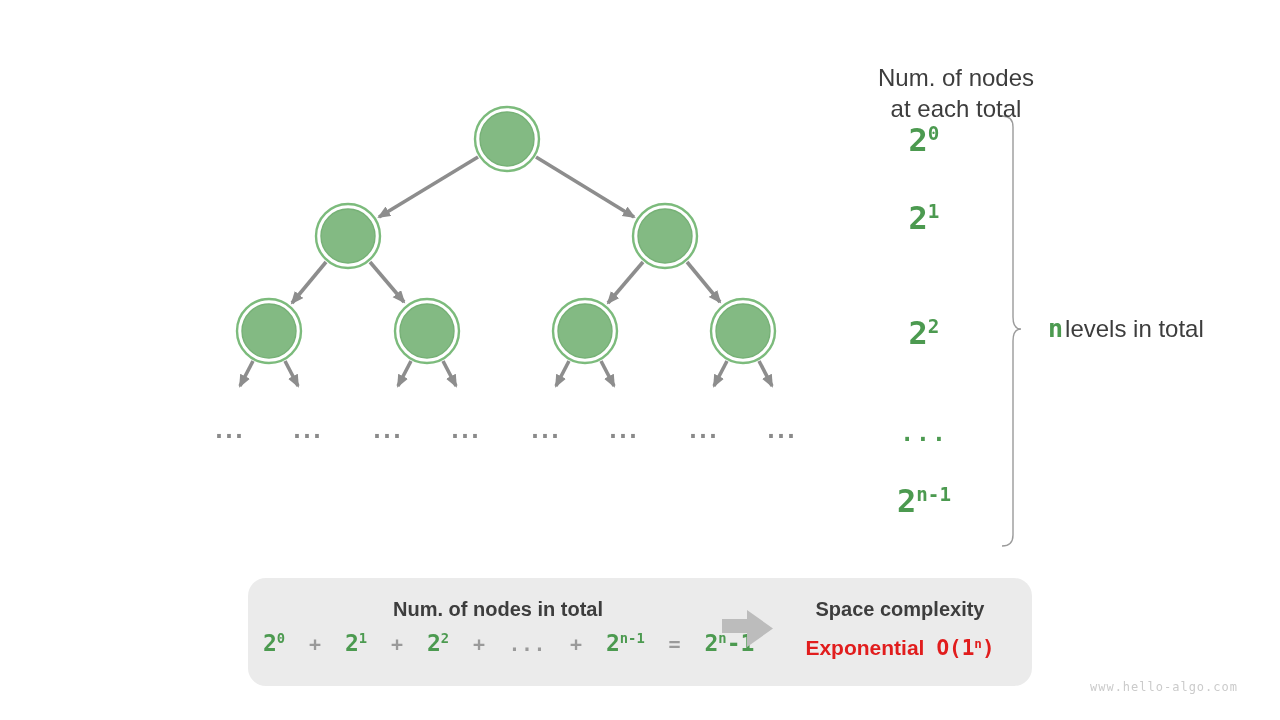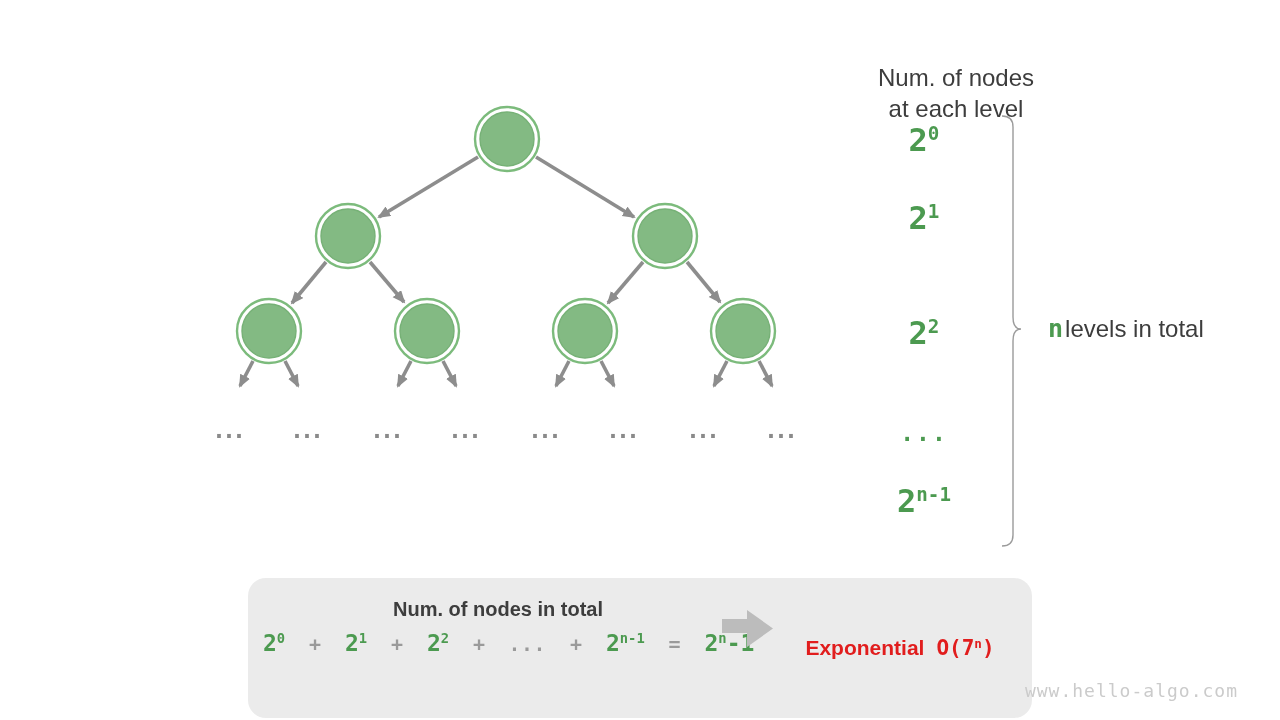--- a/index.html
+++ b/index.html
@@ -38,40 +38,40 @@
     font-family:"DejaVu Sans Mono",monospace;font-weight:bold;color:var(--green_text);
     font-size:32px;line-height:34px;}
   .lvl sup,.f sup,.cxty sup{font-size:0.6em;position:relative;top:-0.55em;vertical-align:baseline;}
   .lvl-dots{font-size:23px;letter-spacing:2px;}
 
   .n-levels{left:1048px;top:314px;white-space:nowrap;font-size:24px;}
   .n-levels .n-sym{font-family:"DejaVu Sans Mono",monospace;font-weight:bold;
     font-size:25px;color:var(--green_text);}
   .n-levels .n-txt{margin-left:2px;color:var(--text_dark);}
 
-  .summary-box{left:248px;top:578px;width:784px;height:140px;background:var(--box_bg);
+  .summary-box{left:248px;top:578px;width:784px;height:108px;background:var(--box_bg);
     border-radius:18px;}
   .sb-title{position:absolute;font-weight:bold;font-size:20px;color:var(--text_dark);
     text-align:center;white-space:nowrap;}
   .sb-left-title{left:10px;top:20px;width:480px;}
   .sb-right-title{left:530px;top:20px;width:244px;}
   .f{position:absolute;left:10px;top:50px;width:480px;text-align:center;white-space:nowrap;
     font-family:"DejaVu Sans Mono",monospace;font-weight:bold;font-size:23px;line-height:30px;
     color:var(--green_text);}
   .f .tok{margin:0 5px;}
   .f .op{color:var(--op_gray);font-size:20px;}
   .f .dots{color:var(--op_gray);font-size:19px;letter-spacing:1px;}
   .cxty{position:absolute;left:530px;top:56px;width:244px;text-align:center;white-space:nowrap;
     font-weight:bold;font-size:21px;color:var(--red);line-height:28px;}
   .cxty .bigo{font-family:"DejaVu Sans Mono",monospace;margin-left:12px;}
   .block-arrow-svg{position:absolute;left:470px;top:28px;}
   .block-arrow-svg polygon{fill:var(--block_arrow);}
 
   .watermark{right:42px;top:680px;font-family:"DejaVu Sans Mono",monospace;
-    font-size:18px;letter-spacing:1px;color:var(--watermark);}
+    font-size:12px;letter-spacing:1px;color:var(--watermark);}
 </style>
 </head>
 <body>
 
 <div class="canvas">
 
   <svg class="tree" width="1280" height="720" viewBox="0 0 1280 720">
     <defs>
       <marker id="ah" markerUnits="userSpaceOnUse" markerWidth="14" markerHeight="12" refX="11" refY="5.5" orient="auto">
         <path d="M0,0 L13,5.5 L0,11 Z" fill="#8d8d8d"></path>
@@ -131,21 +131,21 @@
     <text class="tree-dots" x="546" y="438" text-anchor="middle">...</text>
     <text class="tree-dots" x="624" y="438" text-anchor="middle">...</text>
     <text class="tree-dots" x="704" y="438" text-anchor="middle">...</text>
     <text class="tree-dots" x="782" y="438" text-anchor="middle">...</text>
 
     <path class="brace-path" d="M1002,116 Q1013,116 1013,127 L1013,317 Q1013,329 1021,329 Q1013,329 1013,341 L1013,535 Q1013,546 1002,546"></path>
   </svg>
 
   <div class="abs right-header">
     <div>Num. of nodes</div>
-    <div>at each level</div>
+    <div>at each total</div>
   </div>
 
   <div class="abs lvl" style="top:123px">
     <span>2</span><sup>0</sup>
   </div>
   <div class="abs lvl" style="top:201px">
     <span>2</span><sup>1</sup>
   </div>
   <div class="abs lvl" style="top:316px">
     <span>2</span><sup>2</sup>
@@ -173,20 +173,21 @@
       <span class="tok op">+</span>
       <span class="tok"><span>2</span><sup>n-1</sup></span>
       <span class="tok op">=</span>
       <span class="tok"><span>2</span><sup>n</sup><span>-1</span></span>
     </div>
 
     <svg class="block-arrow-svg" width="60" height="46" viewBox="0 0 60 46">
       <polygon points="4,13 29,13 29,4 55,22.5 29,41 29,27 4,27"></polygon>
     </svg>
 
+    <div class="sb-title sb-right-title">Space complexity</div>
     <div class="cxty">
-      <span>Exponential</span><span class="bigo"><span>O(7</span><sup>n</sup><span>)</span></span>
+      <span>Exponential</span><span class="bigo"><span>O(1</span><sup>n</sup><span>)</span></span>
     </div>
   </div>
 
   <div class="abs watermark">www.hello-algo.com</div>
 
 </div>
 
 </body></html>

